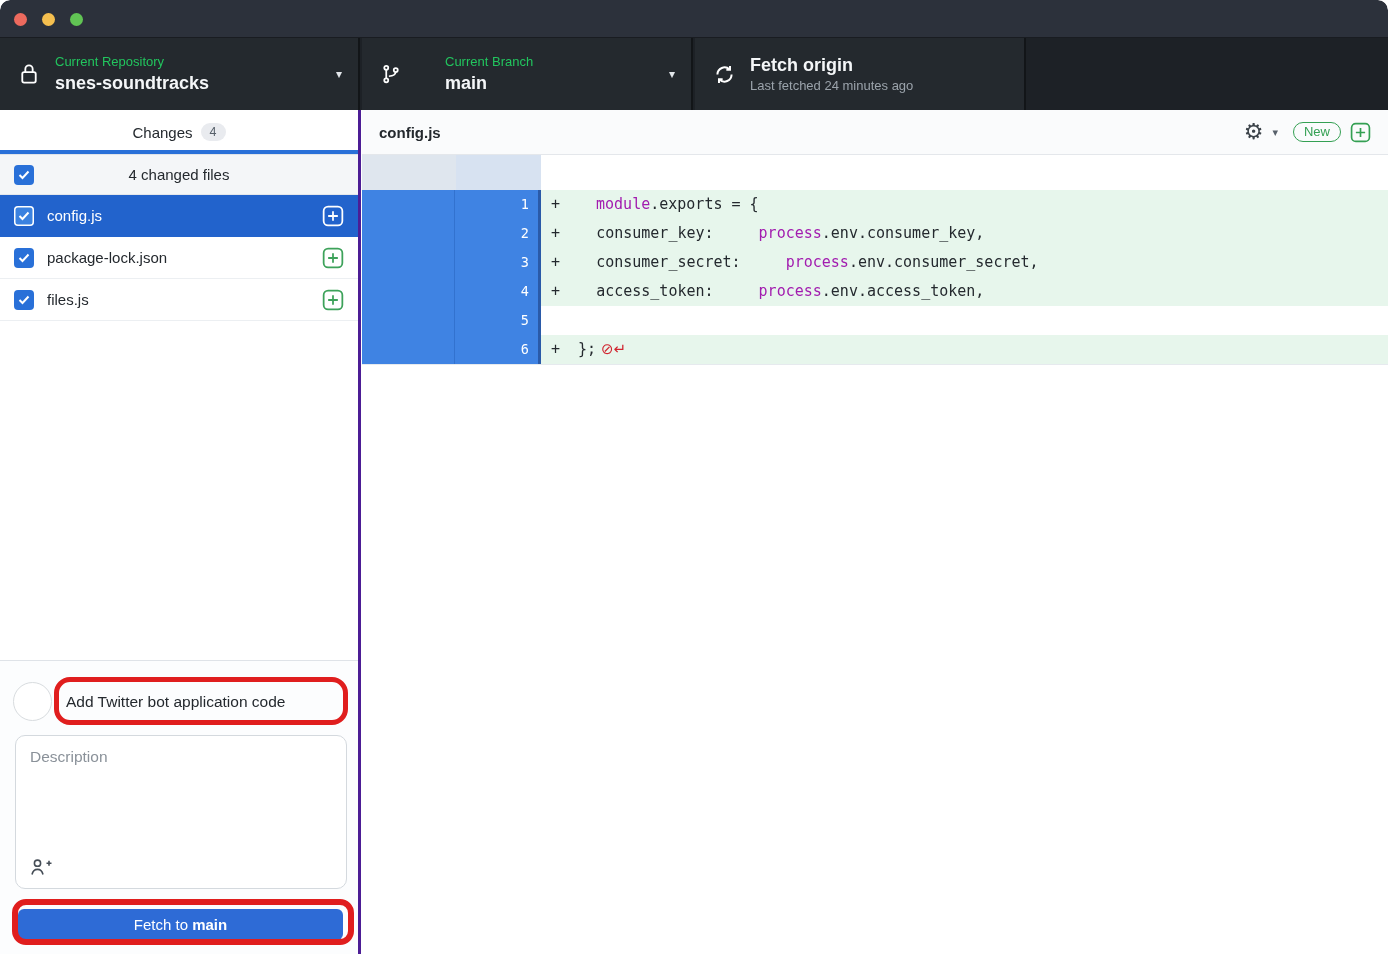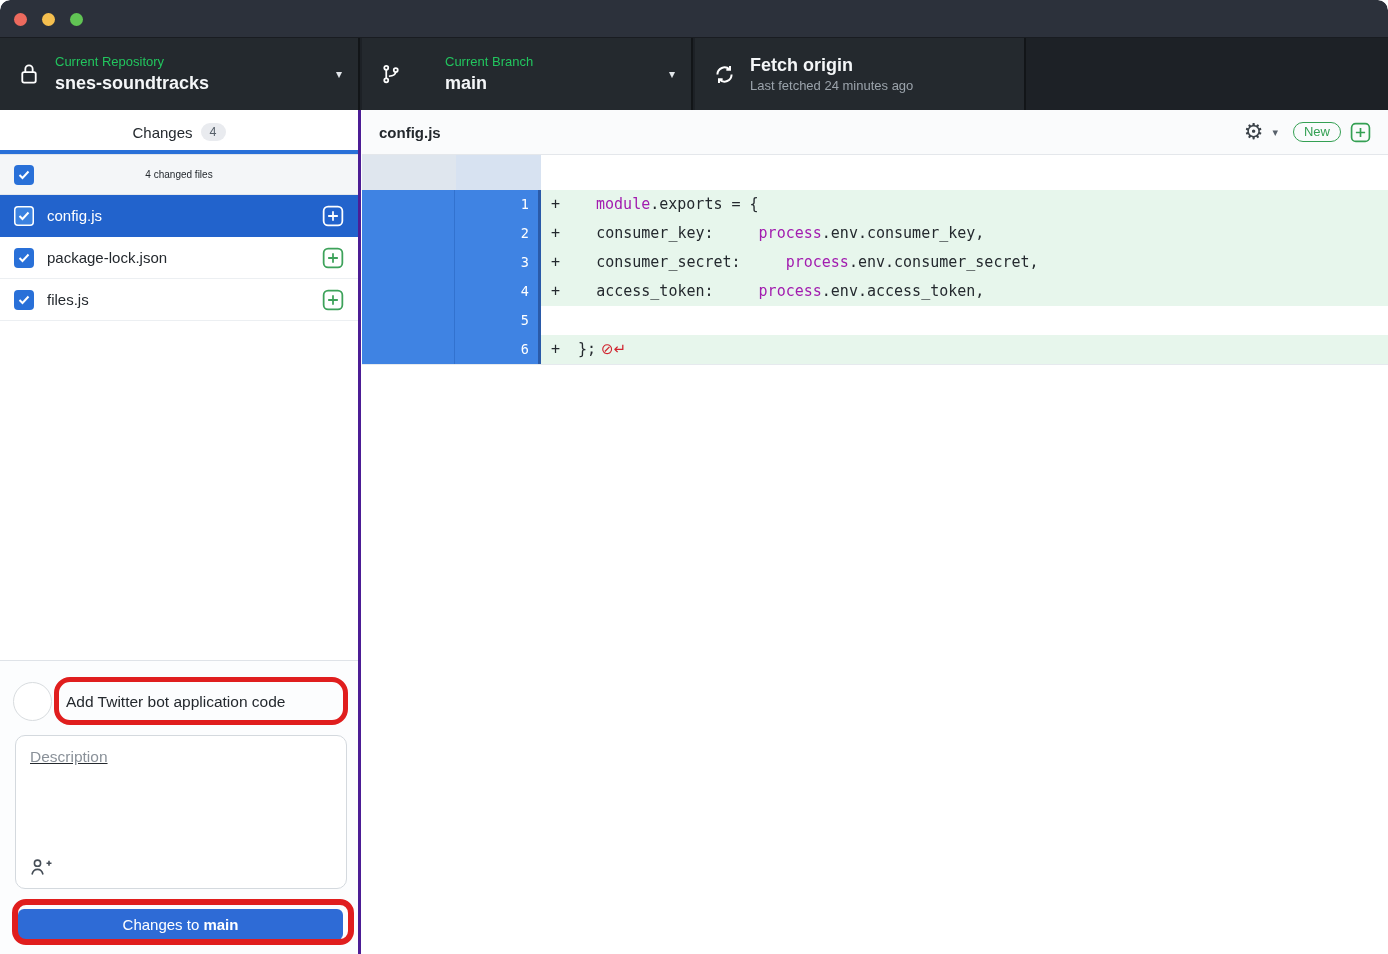--- a/index.html
+++ b/index.html
@@ -29,35 +29,35 @@
   
   .sidebar { position: absolute; left: 0; top: 110px; width: 361px; bottom: 0; background: #ffffff; border-right: 3px solid #4c1d95; }
   .tabs { display: flex; height: 45px; border-bottom: 1px solid #dfe3e8; }
   .tab { flex: 1; position: relative; display: flex; align-items: center; justify-content: center; gap: 8px; font-size: 15px; color: #24292e; cursor: pointer; }
   .tab + .tab { border-left: 1px solid #e7eaed; }
   .tab-underline { position: absolute; left: 0; right: 0; bottom: 0; height: 4px; background: #2970d8; }
   .badge-pill { background: #e9ebef; color: #57606a; border-radius: 10px; font-size: 12.5px; padding: 2px 9px; }
 
   .files-header { position: relative; height: 40px; background: #f4f6f8; border-bottom: 1px solid #e4e7eb; display: flex; align-items: center; }
   .files-header .checkbox { position: absolute; left: 14px; }
-  .files-header-label { flex: 1; text-align: center; font-size: 10px; color: #24292e; }
+  .files-header-label { flex: 1; text-align: center; font-size: 15px; color: #24292e; }
 
   .file-row { height: 42px; display: flex; align-items: center; padding: 0 14px; gap: 13px; font-size: 15px; color: #24292e; border-bottom: 1px solid #eceff2; cursor: pointer; background: #fff; }
   .file-row.selected { background: #2263cc; color: #ffffff; border-bottom-color: #2263cc; }
   .checkbox { width: 20px; height: 20px; border-radius: 4px; background: #2970d8; display: flex; align-items: center; justify-content: center; flex: 0 0 auto; cursor: pointer; }
   .file-row.selected .checkbox { background: #3b82e0; box-shadow: inset 0 0 0 1.5px #ffffff; }
   .status-add { margin-left: auto; width: 22px; height: 22px; color: #3da25a; flex: 0 0 auto; }
   .file-row.selected .status-add { color: #ffffff; }
 
   
   .commit-area { position: absolute; left: 0; right: 0; bottom: 0; height: 294px; border-top: 1px solid #dfe3e8; background: #fcfdfe; padding-left: 36px; }
   .avatar { position: absolute; left: 13px; top: 21px; width: 39px; height: 39px; border-radius: 50%; background: #ffffff; border: 1.5px solid #d8dcdf; }
   .summary-input { position: absolute; left: 66px; top: 25px; width: 272px; height: 32px; border: none; outline: none; background: transparent; font-size: 15.5px; color: #24292e; font-family: "Liberation Sans", sans-serif; }
   .desc-box { position: absolute; left: 15px; top: 74px; width: 332px; height: 154px; background: #ffffff; border: 1.5px solid #d4d9de; border-radius: 10px; }
-  .desc-textarea { width: 100%; height: 118px; border: none; outline: none; resize: none; border-radius: 10px; padding: 12px 14px; font-size: 15.5px; color: #24292e; font-family: "Liberation Sans", sans-serif; background: transparent; text-decoration: underline; }
+  .desc-textarea { width: 100%; height: 118px; border: none; outline: none; resize: none; border-radius: 10px; padding: 12px 14px; font-size: 15.5px; color: #24292e; font-family: "Liberation Sans", sans-serif; background: transparent; }
   .desc-textarea::placeholder { color: #8a9199; }
   .coauthor-btn { position: absolute; left: 13px; bottom: 10px; width: 24px; height: 22px; cursor: pointer; color: #454d56; }
   .commit-btn { position: absolute; left: 18px; top: 248px; width: 325px; height: 31px; background: #2e6bd6; border: none; border-radius: 6px; color: #ffffff; font-size: 15px; cursor: pointer; font-family: "Liberation Sans", sans-serif; }
   .commit-btn b { font-weight: bold; }
 
   
   .main { position: absolute; left: 362px; top: 110px; right: 0; bottom: 0; background: #ffffff; }
   .diff-header { height: 45px; background: #fafbfc; border-bottom: 1px solid #e4e7eb; display: flex; align-items: center; padding: 0 17px; }
   .diff-file-name { font-size: 15px; font-weight: bold; color: #24292e; }
   .diff-header-right { margin-left: auto; display: flex; align-items: center; gap: 9px; }
@@ -214,21 +214,21 @@
       <div class="desc-box">
         <textarea class="desc-textarea" placeholder="Description" style=""></textarea>
         <span class="coauthor-btn">
           <svg width="24" height="22" viewBox="0 0 24 20" fill="none" stroke="currentColor" stroke-width="1.6">
             <circle cx="8.5" cy="6.2" r="3.1"></circle>
             <path d="M3 17.5c.8-3.4 2.9-5.1 5.5-5.1s4.7 1.7 5.5 5.1"></path>
             <path d="M17.5 6.2h5 M20 3.7v5"></path>
           </svg>
         </span>
       </div>
-      <button class="commit-btn"><span>Changes to </span><b>main</b></button>
+      <button class="commit-btn"><span>Fetch to </span><b>main</b></button>
     </div>
   </div>
 
   <div class="main">
     <div class="diff-header">
       <span class="diff-file-name">config.js</span>
       <span class="diff-header-right">
         <span class="gear">⚙</span>
         <span class="gear-caret">▾</span>
         <span class="new-pill">New</span>

